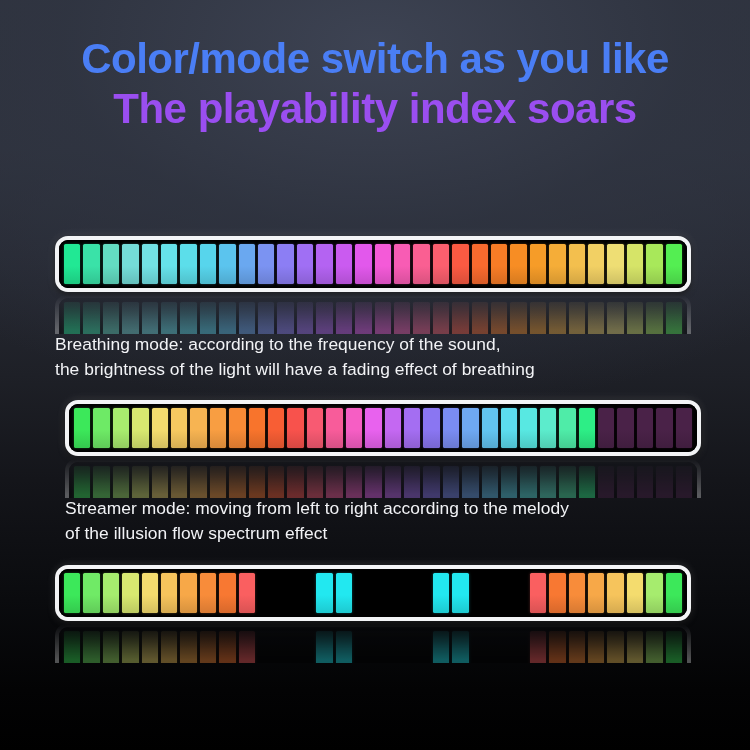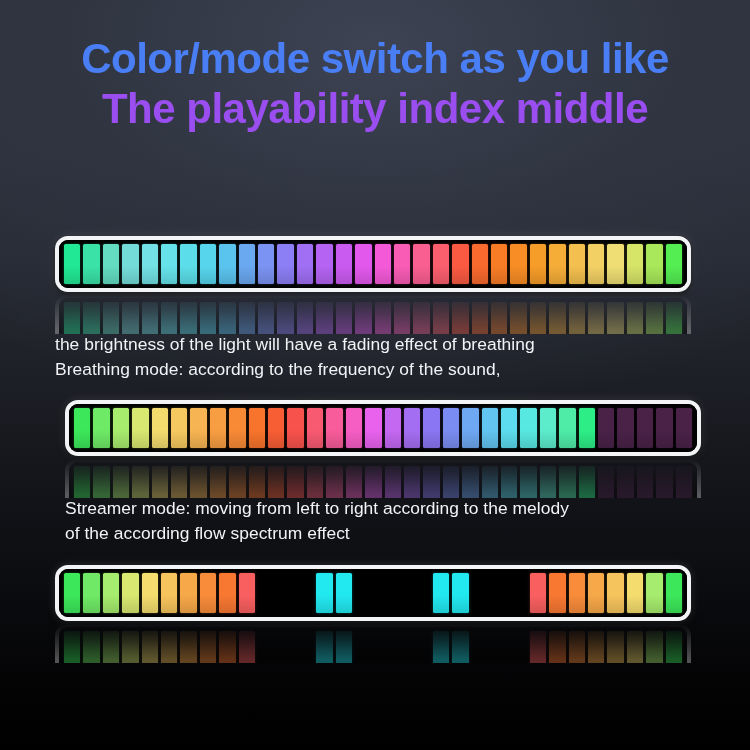--- a/index.html
+++ b/index.html
@@ -149,21 +149,21 @@
   .cap-2 { top: 104px; }
   .cap-3 { top: 104px; }
 </style>
 </head>
 <body>
 
 <div id="page">
 
   <div class="head-wrap">
     <div class="h1-line h1-a">Color/mode switch as you like</div>
-    <div class="h1-line h1-b">The playability index middle</div>
+    <div class="h1-line h1-b">The playability index soars</div>
   </div>
 
   <div class="block block-1">
     <div class="bar-stage">
       <div class="bar-frame">
         <div class="bar-inner">
             <div class="seg" style="background: linear-gradient(rgb(33, 232, 148) 0%, rgb(33, 232, 148) 55%, rgba(33, 232, 148, 0.867) 100%); box-shadow: rgba(33, 232, 148, 0.333) 0px 0px 3px;"></div>
             <div class="seg" style="background: linear-gradient(rgb(58, 226, 168) 0%, rgb(58, 226, 168) 55%, rgba(58, 226, 168, 0.867) 100%); box-shadow: rgba(58, 226, 168, 0.333) 0px 0px 3px;"></div>
             <div class="seg" style="background: linear-gradient(rgb(99, 220, 194) 0%, rgb(99, 220, 194) 55%, rgba(99, 220, 194, 0.867) 100%); box-shadow: rgba(99, 220, 194, 0.333) 0px 0px 3px;"></div>
             <div class="seg" style="background: linear-gradient(rgb(116, 220, 216) 0%, rgb(116, 220, 216) 55%, rgba(116, 220, 216, 0.867) 100%); box-shadow: rgba(116, 220, 216, 0.333) 0px 0px 3px;"></div>
@@ -230,22 +230,22 @@
               <div class="seg" style="background: linear-gradient(rgb(242, 208, 100) 0%, rgb(242, 208, 100) 55%, rgba(242, 208, 100, 0.867) 100%); box-shadow: rgba(242, 208, 100, 0.333) 0px 0px 3px;"></div>
               <div class="seg" style="background: linear-gradient(rgb(238, 222, 116) 0%, rgb(238, 222, 116) 55%, rgba(238, 222, 116, 0.867) 100%); box-shadow: rgba(238, 222, 116, 0.333) 0px 0px 3px;"></div>
               <div class="seg" style="background: linear-gradient(rgb(214, 228, 104) 0%, rgb(214, 228, 104) 55%, rgba(214, 228, 104, 0.867) 100%); box-shadow: rgba(214, 228, 104, 0.333) 0px 0px 3px;"></div>
               <div class="seg" style="background: linear-gradient(rgb(168, 232, 90) 0%, rgb(168, 232, 90) 55%, rgba(168, 232, 90, 0.867) 100%); box-shadow: rgba(168, 232, 90, 0.333) 0px 0px 3px;"></div>
               <div class="seg" style="background: linear-gradient(rgb(84, 238, 82) 0%, rgb(84, 238, 82) 55%, rgba(84, 238, 82, 0.867) 100%); box-shadow: rgba(84, 238, 82, 0.333) 0px 0px 3px;"></div>
             </div>
         </div>
       </div>
     </div>
     <div class="caption cap-1">
+      <span class="cl">Breathing mode: according to the frequency of the sound,</span>
       <span class="cl">the brightness of the light will have a fading effect of breathing</span>
-      <span class="cl">Breathing mode: according to the frequency of the sound,</span>
     </div>
   </div>
 
   <div class="block block-2">
     <div class="bar-stage">
       <div class="bar-frame">
         <div class="bar-inner">
             <div class="seg" style="background: linear-gradient(rgb(60, 232, 90) 0%, rgb(60, 232, 90) 55%, rgba(60, 232, 90, 0.867) 100%); box-shadow: rgba(60, 232, 90, 0.333) 0px 0px 3px;"></div>
             <div class="seg" style="background: linear-gradient(rgb(110, 234, 102) 0%, rgb(110, 234, 102) 55%, rgba(110, 234, 102, 0.867) 100%); box-shadow: rgba(110, 234, 102, 0.333) 0px 0px 3px;"></div>
             <div class="seg" style="background: linear-gradient(rgb(168, 236, 110) 0%, rgb(168, 236, 110) 55%, rgba(168, 236, 110, 0.867) 100%); box-shadow: rgba(168, 236, 110, 0.333) 0px 0px 3px;"></div>
@@ -314,21 +314,21 @@
               <div class="seg" style="background: linear-gradient(rgb(74, 34, 72) 0%, rgb(74, 34, 72) 55%, rgba(74, 34, 72, 0.867) 100%); box-shadow: rgba(74, 34, 72, 0.333) 0px 0px 3px;"></div>
               <div class="seg" style="background: linear-gradient(rgb(74, 34, 72) 0%, rgb(74, 34, 72) 55%, rgba(74, 34, 72, 0.867) 100%); box-shadow: rgba(74, 34, 72, 0.333) 0px 0px 3px;"></div>
               <div class="seg" style="background: linear-gradient(rgb(74, 34, 72) 0%, rgb(74, 34, 72) 55%, rgba(74, 34, 72, 0.867) 100%); box-shadow: rgba(74, 34, 72, 0.333) 0px 0px 3px;"></div>
               <div class="seg" style="background: linear-gradient(rgb(74, 34, 72) 0%, rgb(74, 34, 72) 55%, rgba(74, 34, 72, 0.867) 100%); box-shadow: rgba(74, 34, 72, 0.333) 0px 0px 3px;"></div>
             </div>
         </div>
       </div>
     </div>
     <div class="caption cap-2">
       <span class="cl">Streamer mode: moving from left to right according to the melody</span>
-      <span class="cl">of the according flow spectrum effect</span>
+      <span class="cl">of the illusion flow spectrum effect</span>
     </div>
   </div>
 
   <div class="block block-3">
     <div class="bar-stage">
       <div class="bar-frame">
         <div class="bar-inner">
             <div class="seg" style="background: linear-gradient(rgb(60, 232, 90) 0%, rgb(60, 232, 90) 55%, rgba(60, 232, 90, 0.867) 100%); box-shadow: rgba(60, 232, 90, 0.333) 0px 0px 3px;"></div>
             <div class="seg" style="background: linear-gradient(rgb(112, 234, 102) 0%, rgb(112, 234, 102) 55%, rgba(112, 234, 102, 0.867) 100%); box-shadow: rgba(112, 234, 102, 0.333) 0px 0px 3px;"></div>
             <div class="seg" style="background: linear-gradient(rgb(166, 236, 110) 0%, rgb(166, 236, 110) 55%, rgba(166, 236, 110, 0.867) 100%); box-shadow: rgba(166, 236, 110, 0.333) 0px 0px 3px;"></div>

